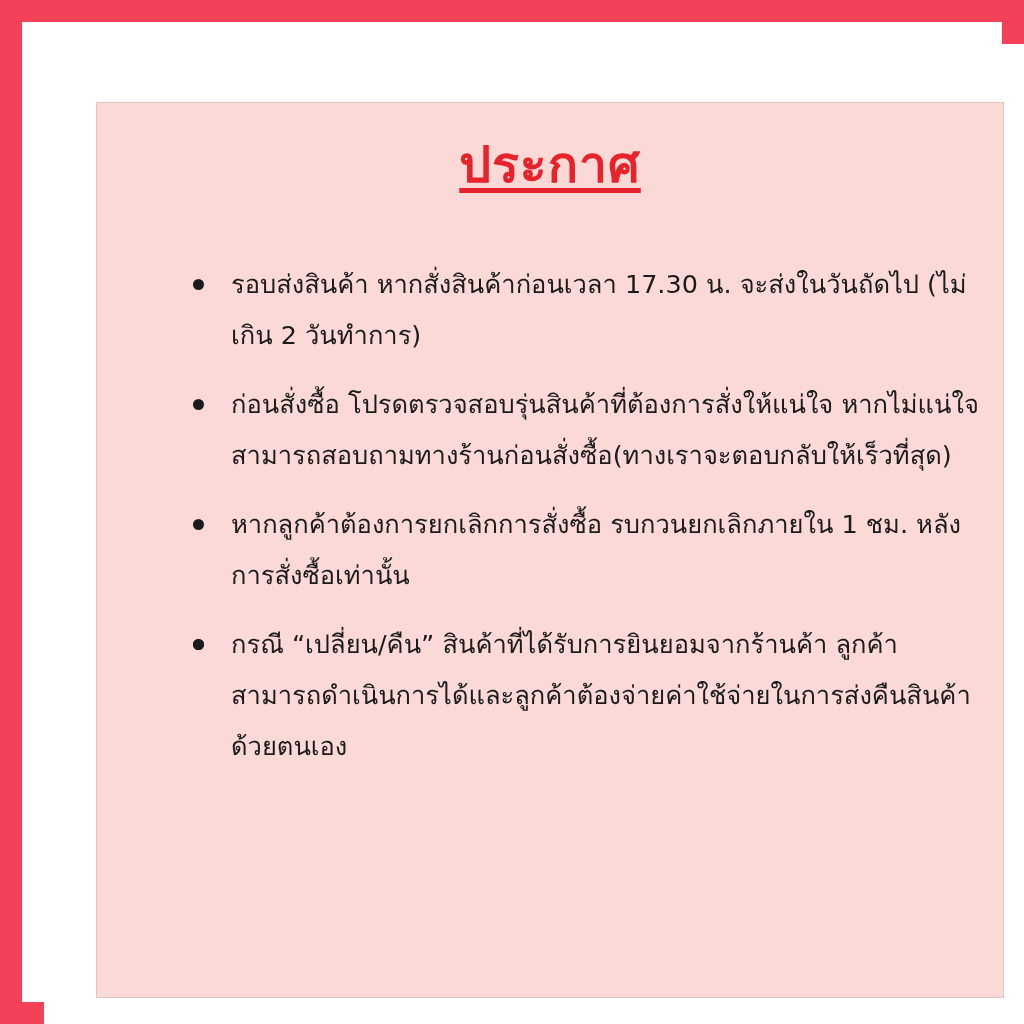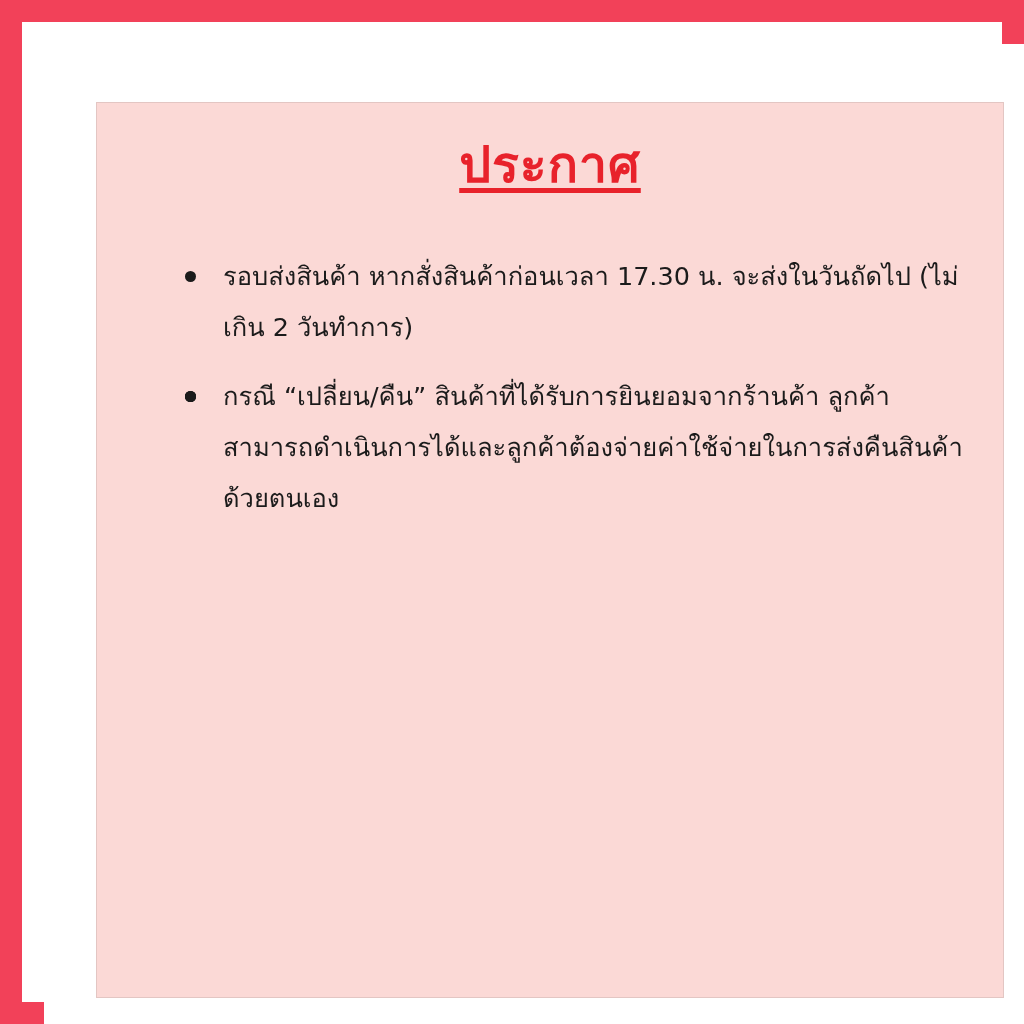--- a/index.html
+++ b/index.html
@@ -84,21 +84,21 @@
     font-family: "DejaVu Sans", "Liberation Sans", sans-serif;
   }
 
   
   .notice-list {
     position: absolute;
     left: 78px;
     top: 148px;
     width: 800px;
     list-style: none;
-    margin: 0;
+    margin: 8px;
     padding: 0;
   }
 
   .notice-list li {
     position: relative;
     padding-left: 48px;
     margin-bottom: 18px;
     font-size: 25.5px;
     line-height: 51px;
     color: #1b1b1b;
@@ -129,20 +129,25 @@
         <div class="notice-title">ประกาศ</div>
       </div>
 
       <ul class="notice-list">
         <li>
           <span class="bullet-dot"></span>
           <span>รอบส่งสินค้า หากสั่งสินค้าก่อนเวลา 17.30 น. จะส่งในวันถัดไป (ไม่เกิน 2 วันทำการ)</span>
         </li>
         <li>
           <span class="bullet-dot"></span>
+          <span>ก่อนสั่งซื้อ โปรดตรวจสอบรุ่นสินค้าที่ต้องการสั่งให้แน่ใจ หากไม่แน่ใจสามารถสอบถามทางร้านก่อนสั่งซื้อ(ทางเราจะตอบกลับให้เร็วที่สุด)</span>
+        </li>
+        <li>
+          <span class="bullet-dot"></span>
+          <span>หากลูกค้าต้องการยกเลิกการสั่งซื้อ รบกวนยกเลิกภายใน 1 ชม. หลังการสั่งซื้อเท่านั้น</span>
         </li>
         <li>
           <span class="bullet-dot"></span>
         </li>
         <li>
           <span class="bullet-dot"></span>
           <span>กรณี “เปลี่ยน/คืน” สินค้าที่ได้รับการยินยอมจากร้านค้า ลูกค้าสามารถดำเนินการได้และลูกค้าต้องจ่ายค่าใช้จ่ายในการส่งคืนสินค้าด้วยตนเอง</span>
         </li>
       </ul>
 

